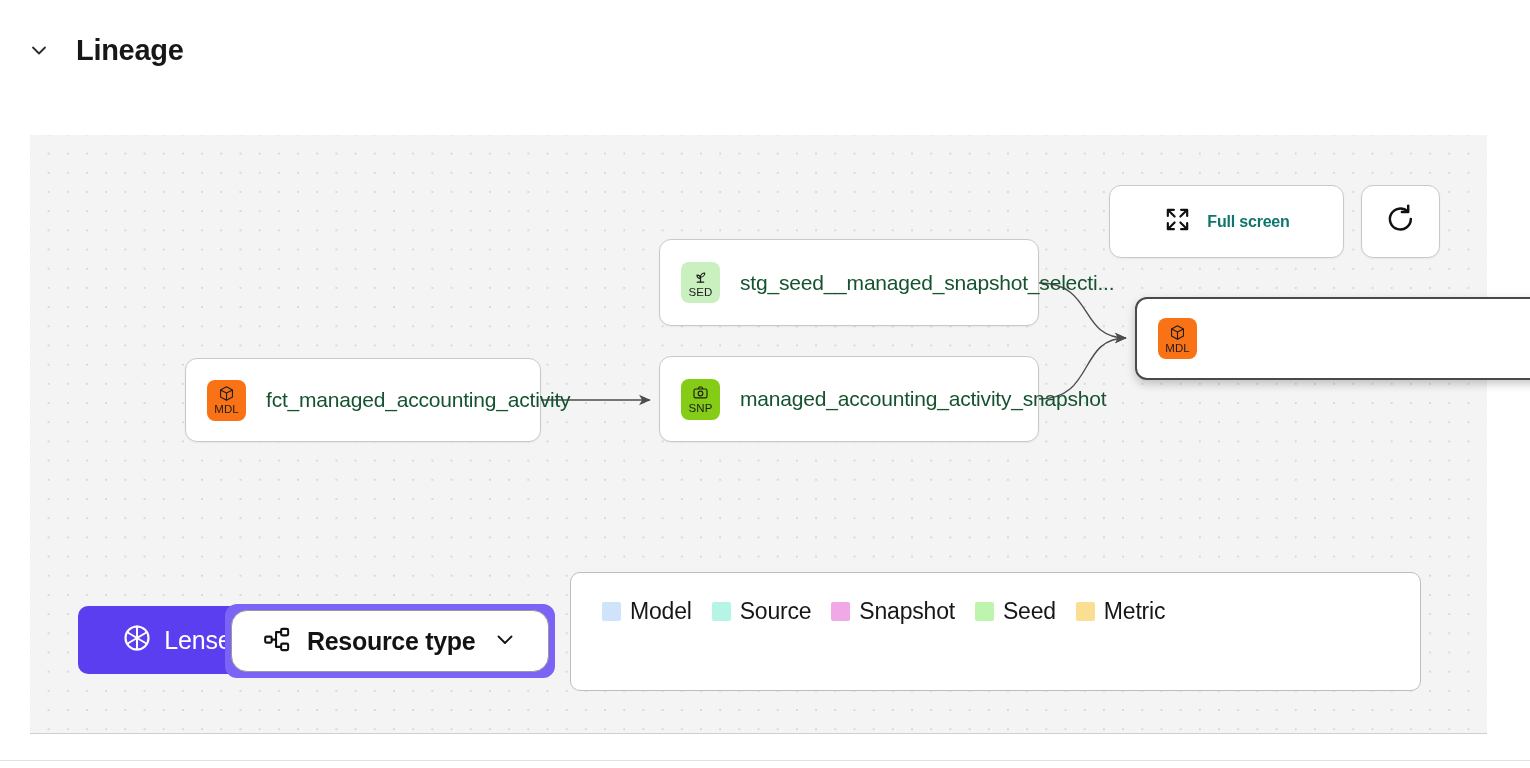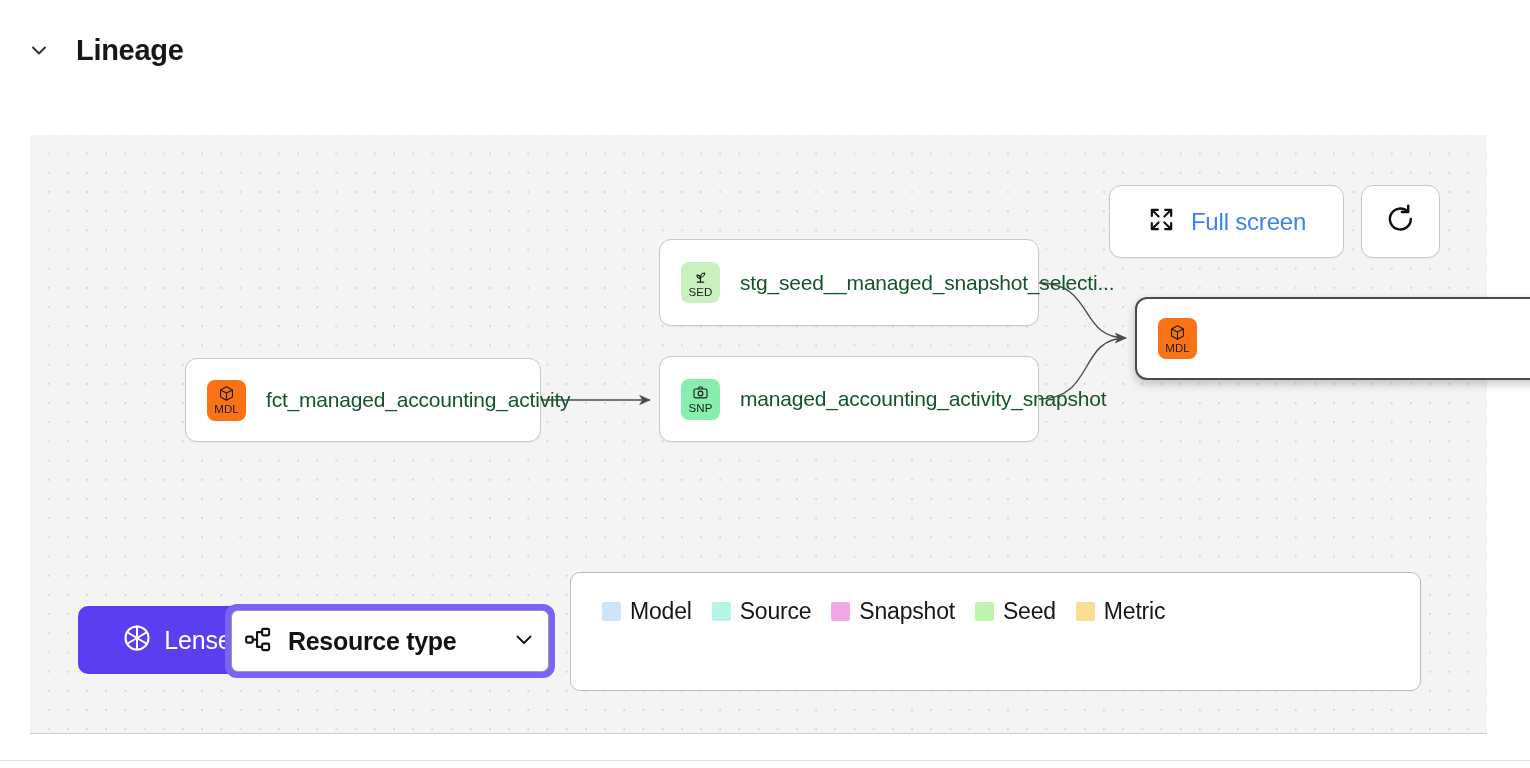--- a/index.html
+++ b/index.html
@@ -45,21 +45,21 @@
   .toolbar { position: absolute; right: 47px; top: 50px; display: flex; gap: 17px; }
   .tb-btn {
     height: 73px; background: #fff;
     border: 1px solid #c9c9c9; border-radius: 12px;
     display: flex; align-items: center; justify-content: center;
     gap: 15px; cursor: pointer;
     box-shadow: 0 1px 2px rgba(0,0,0,0.05);
   }
   .tb-full { width: 235px; padding: 0 22px; }
   .tb-refresh { width: 79px; }
-  .tb-label { font-size: 24px; color: #3b82f6; font-weight: 400; letter-spacing: -0.2px; }
+  .tb-label { font-size: 16px; color: #0f766e; font-weight: 700; letter-spacing: -0.2px; }
 
   
   .node {
     position: absolute; background: #fff;
     border: 1px solid #c9c9c9; border-radius: 12px;
     display: flex; align-items: center; cursor: pointer;
     box-shadow: 0 1px 2px rgba(0,0,0,0.05);
     text-align: right;
   }
   .node.selected {
@@ -73,21 +73,21 @@
     display: flex; flex-direction: column;
     align-items: center; justify-content: center;
     flex: 0 0 auto;
   }
   .node-badge .bicon { line-height: 0; margin-bottom: 1px; }
   .node-badge .btext {
     font-size: 11.5px; color: #1d1d1d; letter-spacing: 0.1px;
     font-family: "Liberation Sans", sans-serif;
   }
   .badge-mdl { background: #f97316; }
-  .badge-snp { background: #86efac; }
+  .badge-snp { background: #84cc16; }
   .badge-sed { background: #c9f0be; }
   .node-label {
     margin-left: 20px; font-size: 21px; color: #14532d;
     letter-spacing: -0.2px; white-space: nowrap;
   }
 
   #node-fct  { left: 155px; top: 223px; width: 356px; height: 84px; }
   #node-seed { left: 629px; top: 104px; width: 380px; height: 87px; }
   #node-snap { left: 629px; top: 221px; width: 380px; height: 86px; }
   #node-int  { left: 1105px; top: 162px; width: 430px; height: 83px; }
@@ -119,23 +119,23 @@
   .lenses-label { font-size: 25px; color: #fff; letter-spacing: -0.2px; }
 
   .resource-wrap {
     position: absolute; left: 195px; top: 469px;
     width: 330px; height: 74px;
     border: 3px solid #7b63f5; border-radius: 12px;
     background: #7b63f5; padding: 3px;
   }
   .resource-btn {
     width: 100%; height: 100%;
-    background: #fff; border: 1px solid #9a9a9a; border-radius: 7px;
+    background: #fff; border: 1px solid #9a9a9a; border-radius: 16px;
     display: flex; align-items: center; gap: 15px;
-    padding: 0 12px; cursor: pointer;
+    padding: 0 31px; cursor: pointer;
   }
   .resource-label {
     font-size: 25px; font-weight: bold; color: #131313;
     letter-spacing: -0.3px; flex: 1;
   }
 
   .page-divider {
     position: absolute; left: 0; top: 760px;
     width: 1530px; height: 1px; background: #e2e2e2;
   }

